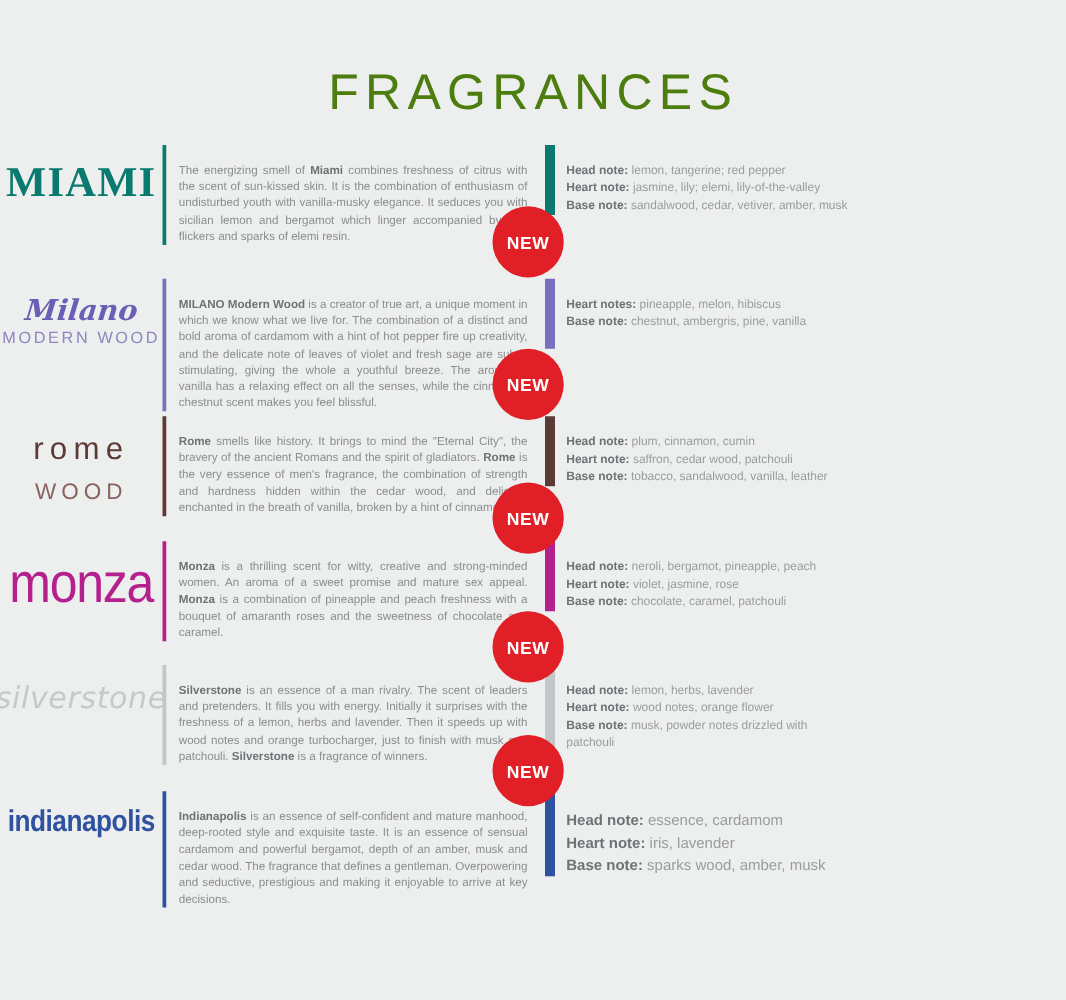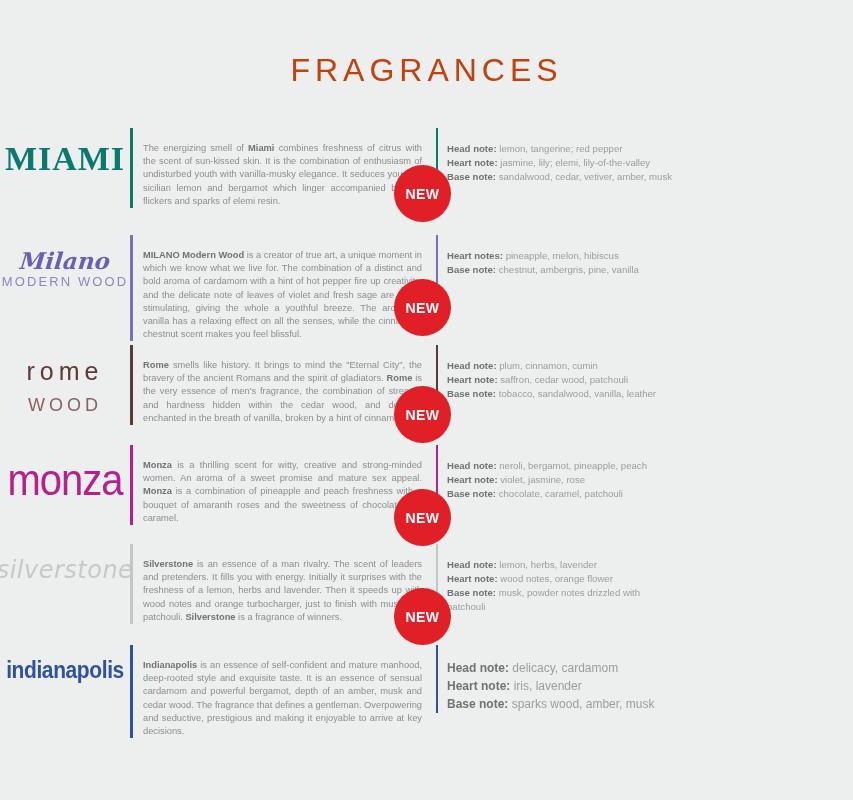--- a/index.html
+++ b/index.html
@@ -11,27 +11,27 @@
     overflow:hidden;
     position:relative;
   }
   #page{position:relative;width:853px;height:800px;}
 
   .page-title{
     position:absolute;
     top:52px;left:0;width:853px;
     text-align:center;
     font-family:"Liberation Sans", sans-serif;
-    font-size:32px;
+    font-size:40px;
     letter-spacing:5px;
     font-weight:300;
-    color:#c2410c;
-  }
-
-  .rows{position:absolute;top:128px;left:0;width:679px;}
+    color:#4d7c0f;
+  }
+
+  .rows{position:absolute;top:116px;left:0;width:679px;}
 
   .row{
     position:relative;
     display:flex;
     align-items:flex-start;
     box-sizing:border-box;
     padding:0 0 0 0;
   }
 
   
@@ -137,21 +137,21 @@
     margin:0;
     padding-top:14px;
   }
   .desc b{color:#6f7376;font-weight:700;}
 
   
   .notes-cell{
     flex:0 0 243px;
     width:243px;
     box-sizing:border-box;
-    border-left:2px solid #a3a3a3;
+    border-left:8px solid #a3a3a3;
     padding-left:9px;
     min-height:56px;
   }
   .notes{
     margin:0;
     padding-top:14px;
     font-size:9.6px;
     line-height:1.45;
     color:#9a9d9f;
   }
@@ -276,21 +276,21 @@
       </div>
       <div class="row row-indianapolis" style="min-height: 112px;">
         <div class="logo-cell">
           <div class="logo logo-indianapolis">indianapolis</div>
         </div>
         <div class="desc-cell">
           <p class="desc"><b>Indianapolis</b> is an essence of self-confident and mature manhood, deep-rooted style and exquisite taste. It is an essence of sensual cardamom and powerful bergamot, depth of an amber, musk and cedar wood. The fragrance that defines a gentleman. Overpowering and seductive, prestigious and making it enjoyable to arrive at key decisions.</p>
         </div>
         <div class="notes-cell">
           <div class="notes">
-            <span class="nline"><b>Head note:</b><span> delicacy, cardamom</span></span>
+            <span class="nline"><b>Head note:</b><span> essence, cardamom</span></span>
             <span class="nline"><b>Heart note:</b><span> iris, lavender</span></span>
             <span class="nline"><b>Base note:</b><span> sparks wood, amber, musk</span></span>
           </div>
         </div>
       </div>
     </div>
 
   <div class="badge" id="badge0" style="top: 165px; background: rgb(224, 31, 38);">NEW</div>
   <div class="badge" id="badge1" style="top: 279px; background: rgb(224, 31, 38);">NEW</div>
   <div class="badge" id="badge2" style="top: 386px; background: rgb(224, 31, 38);">NEW</div>

